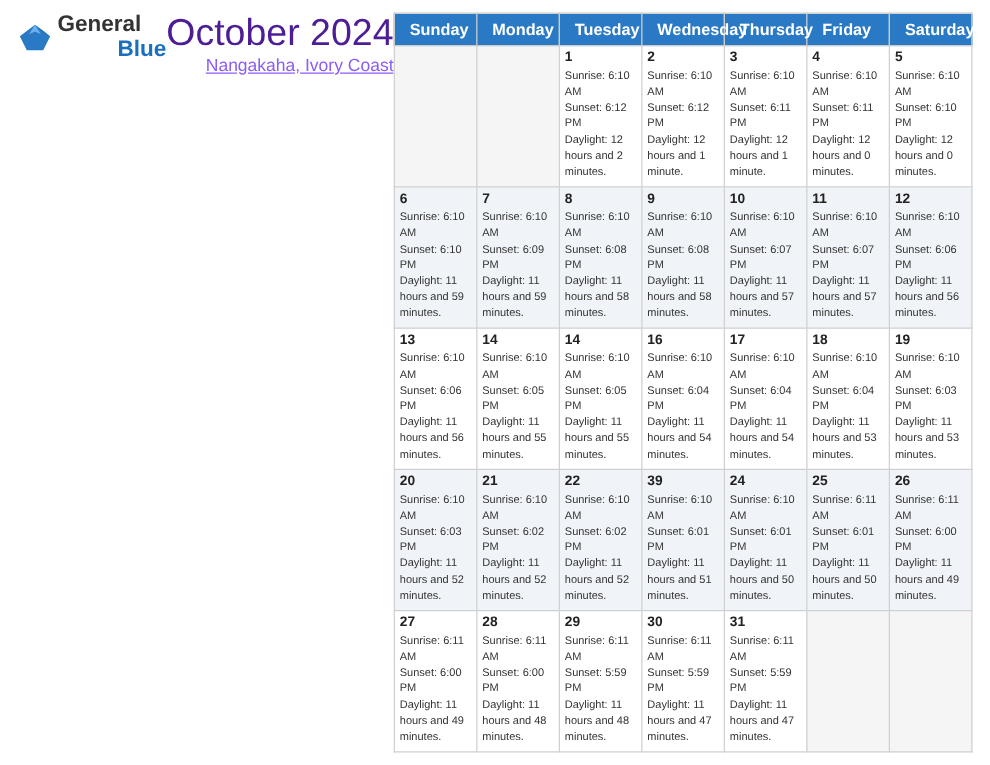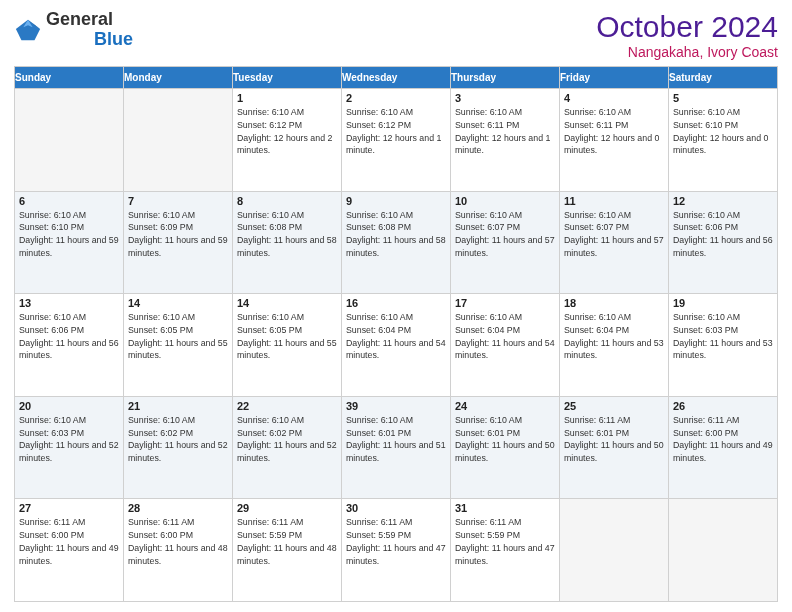--- a/index.html
+++ b/index.html
@@ -8,21 +8,21 @@
       background: #fff;
       width: 792px;
       height: 612px;
       overflow: hidden;
     }
     .page {
       width: 792px;
       height: 612px;
       padding: 10px 14px;
       display: flex;
-      flex-direction: column;
+      flex-direction: row;
     }
     .header {
       display: flex;
       justify-content: space-between;
       align-items: flex-start;
       margin-bottom: 6px;
     }
     .logo {
       display: flex;
       align-items: center;
@@ -42,34 +42,35 @@
     .title-block {
       text-align: right;
     }
     .month-title {
       font-size: 30px;
       font-weight: normal;
       color: #4c1d95;
     }
     .subtitle {
       font-size: 14px;
-      color: #be185d;
+      color: #8b5cf6;
+      text-decoration: underline;
     }
     .calendar {
       flex: 1;
       border-collapse: collapse;
       width: 100%;
       table-layout: fixed;
     }
     .calendar th {
       background-color: #2a79c4;
       color: #fff;
-      font-size: 10px;
+      font-size: 13px;
       font-weight: bold;
-      padding: 5px 0;
+      padding: 5px 12px;
       text-align: left;
       border: 1px solid #ccc;
     }
     .calendar td {
       border: 1px solid #d0d0d0;
       vertical-align: top;
       padding: 3px 4px;
       font-size: 9px;
       color: #333;
       height: 85px;

